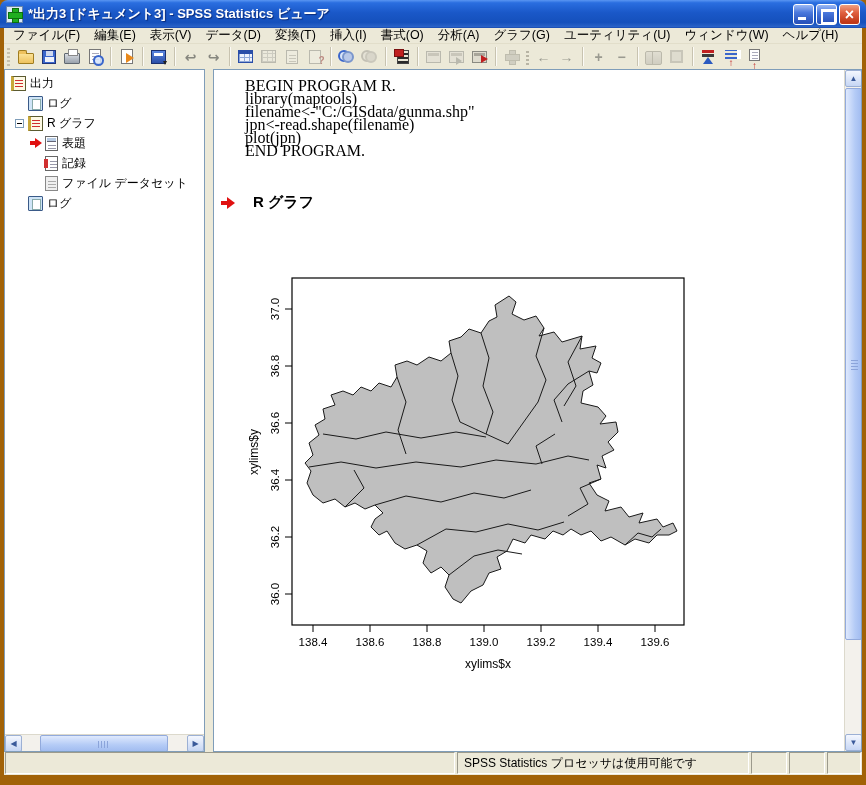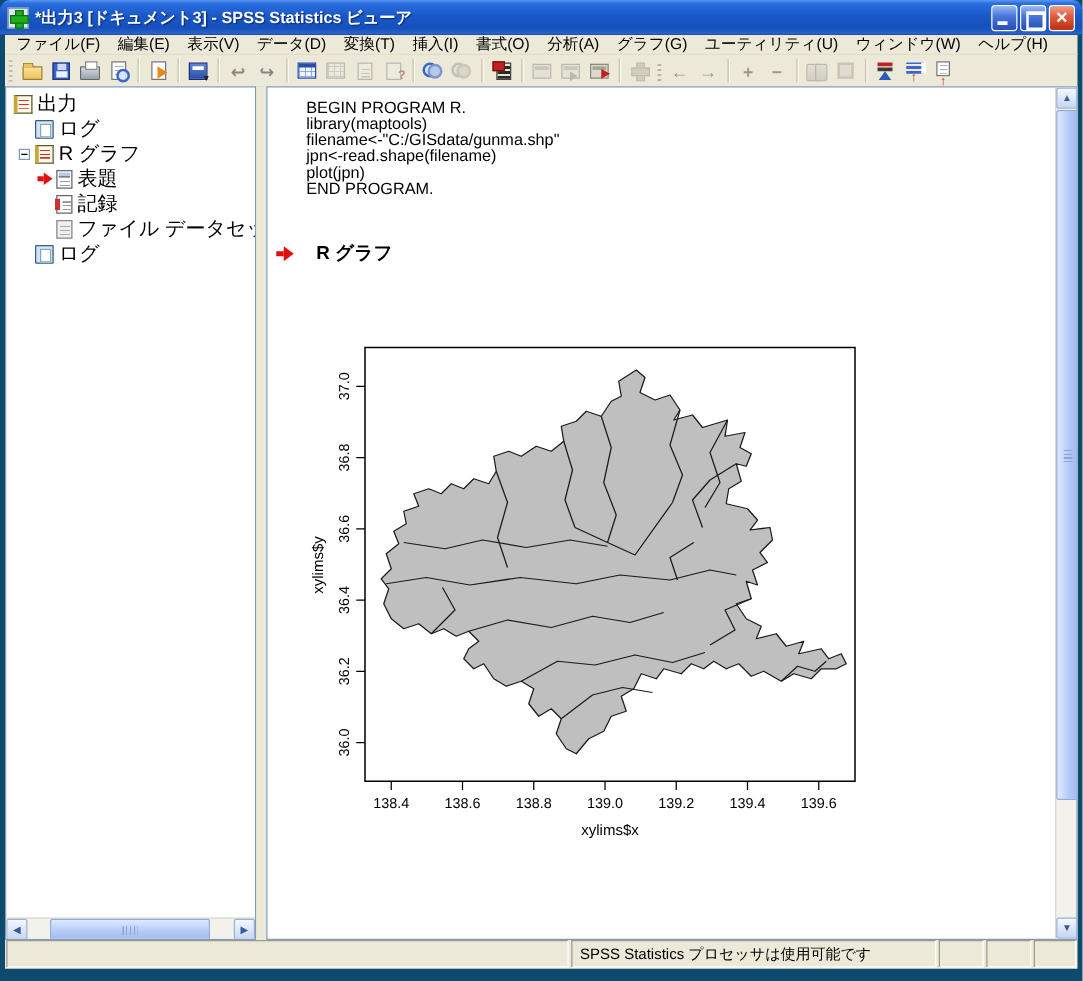--- a/index.html
+++ b/index.html
@@ -1,18 +1,18 @@
 <!DOCTYPE html>
 <html><head>
 <meta charset="utf-8">
 <style>
   * { box-sizing: border-box; margin: 0; padding: 0; }
   body { font-family: "Liberation Sans", "DejaVu Sans", sans-serif; background: #fff; }
 
-  .window { width: 866px; height: 785px; position: relative; background: #0c4a6e; padding: 0 4px 0; overflow: hidden; }
+  .window { width: 866px; height: 785px; position: relative; background: #a16207; padding: 0 4px 0; overflow: hidden; }
 
   
   .titlebar { height: 28px; margin: 0 -4px; border-radius: 8px 8px 0 0;
     background: linear-gradient(180deg,#5a96f2 0%,#2a6ee0 10%,#1a58c8 45%,#1550bc 80%,#2a63c8 96%,#1243a8 100%);
     display: flex; align-items: center; padding: 0 6px; }
   .app-icon { width: 17px; height: 17px; background: #dce8f4; border: 1px solid #6a86aa; margin-right: 5px; position: relative; flex: 0 0 auto; }
   .app-icon::before { content: ""; position: absolute; left: 5px; top: 1px; width: 5px; height: 13px; background: #1fae1f; border: 1px solid #0c700c; }
   .app-icon::after  { content: ""; position: absolute; left: 1px; top: 5px; width: 13px; height: 5px; background: #1fae1f; border: 1px solid #0c700c; }
   .title-text { color: #fff; font-weight: bold; font-size: 13px; text-shadow: 1px 1px 1px #0a2a78; white-space: nowrap; overflow: hidden; flex: 1; }
   .win-btns { display: flex; gap: 2px; }
@@ -95,21 +95,21 @@
   .k-pagered::after { content: "↑"; position: absolute; left: 2px; bottom: -11px; color: #c02020; font-weight: bold; font-size: 10px; line-height: 1; }
 
   
   .main { position: relative; height: 683px; background: #ece9d8; }
   .tree-panel { position: absolute; left: 0; top: 0; bottom: 0; width: 201px; background: #fff; border: 1px solid #7f9db9; overflow: hidden; }
   .splitter { position: absolute; left: 201px; top: 0; bottom: 0; width: 8px; background: #ece9d8; }
   .content-pane { position: absolute; left: 209px; top: 0; right: 0; bottom: 0; background: #fff; border: 1px solid #7f9db9; overflow: hidden; }
 
   
   .tree { padding: 3px 0 0 2px; }
-  .tree-row { height: 20px; display: flex; align-items: center; font-size: 16px; white-space: nowrap; }
+  .tree-row { height: 20px; display: flex; align-items: center; font-size: 12px; white-space: nowrap; }
   .expander { width: 9px; height: 9px; border: 1px solid #7f9db9; background: #fff; position: relative; margin-right: 4px; flex: 0 0 auto; }
   .expander::before { content: ""; position: absolute; left: 1px; top: 3px; width: 5px; height: 1px; background: #000; }
   .spacer { flex: 0 0 auto; }
   .cur-arrow { width: 13px; height: 10px; position: relative; margin-right: 2px; flex: 0 0 auto; }
   .cur-arrow::before { content: ""; position: absolute; left: 0; top: 3px; width: 5px; height: 4px; background: #e01010; }
   .cur-arrow::after { content: ""; position: absolute; left: 5px; top: 0; border: 5px solid transparent; border-left: 7px solid #e01010; }
   .ti { width: 15px; height: 15px; margin-right: 4px; flex: 0 0 auto; position: relative; }
   .ti-book-red { background: #fdf9e4; border: 1px solid #5a5a30; border-left: 3px solid #c8a83a; }
   .ti-book-red::before { content: ""; position: absolute; left: 1px; top: 3px; width: 8px; height: 7px;
     background: repeating-linear-gradient(0deg,#d03030 0 1px,transparent 1px 3px); }
@@ -141,21 +141,21 @@
   .hthumb::before { content: ""; position: absolute; left: 50%; top: 5px; width: 12px; height: 7px; margin-left: -6px;
     background: repeating-linear-gradient(90deg,#8ba4da 0 1px,transparent 1px 3px); }
   .vscroll { position: absolute; top: 0; right: 0; bottom: 0; width: 17px; background: #f3f1ec; border-left: 1px solid #dcd9cc; }
   .vscroll .sbtn { position: absolute; left: 0; }
   .vthumb { position: absolute; left: 0; width: 17px; border: 1px solid #92aadc; border-radius: 2px;
     background: linear-gradient(90deg,#dfe9fd,#b4cbf6 60%,#a2bcf0); }
   .vthumb::before { content: ""; position: absolute; top: 50%; left: 5px; height: 12px; width: 7px; margin-top: -6px;
     background: repeating-linear-gradient(0deg,#8ba4da 0 1px,transparent 1px 3px); }
 
   
-  .code-block { font-family: Liberation Sans, sans-serif; font-size: 13px; line-height: 13px; color: #000; margin: 9px 0 4px 31px; white-space: pre; }
+  .code-block { font-family: Liberation Serif, serif; font-size: 16px; line-height: 13px; color: #000; margin: 9px 0 4px 31px; white-space: pre; }
   .heading-row { display: flex; align-items: center; margin: 36px 0 0 6px; }
   .heading-arrow { width: 16px; height: 12px; position: relative; flex: 0 0 auto; }
   .heading-arrow::before { content: ""; position: absolute; left: 1px; top: 4px; width: 6px; height: 4px; background: #e01010; }
   .heading-arrow::after { content: ""; position: absolute; left: 7px; top: 0; border: 6px solid transparent; border-left: 8px solid #e01010; }
   .heading-text { font-size: 15px; font-weight: bold; color: #000; margin-left: 17px; }
   .dataset-label { font-family: "DejaVu Sans Mono", "Liberation Mono", monospace; font-size: 12px; color: #000; margin: 30px 0 0 31px; }
   .plot-wrap { margin: 62px 0 0 32px; }
 
   
   .statusbar { height: 23px; background: #ece9d8; display: flex; align-items: flex-end; padding: 2px 1px 1px; gap: 2px; }

